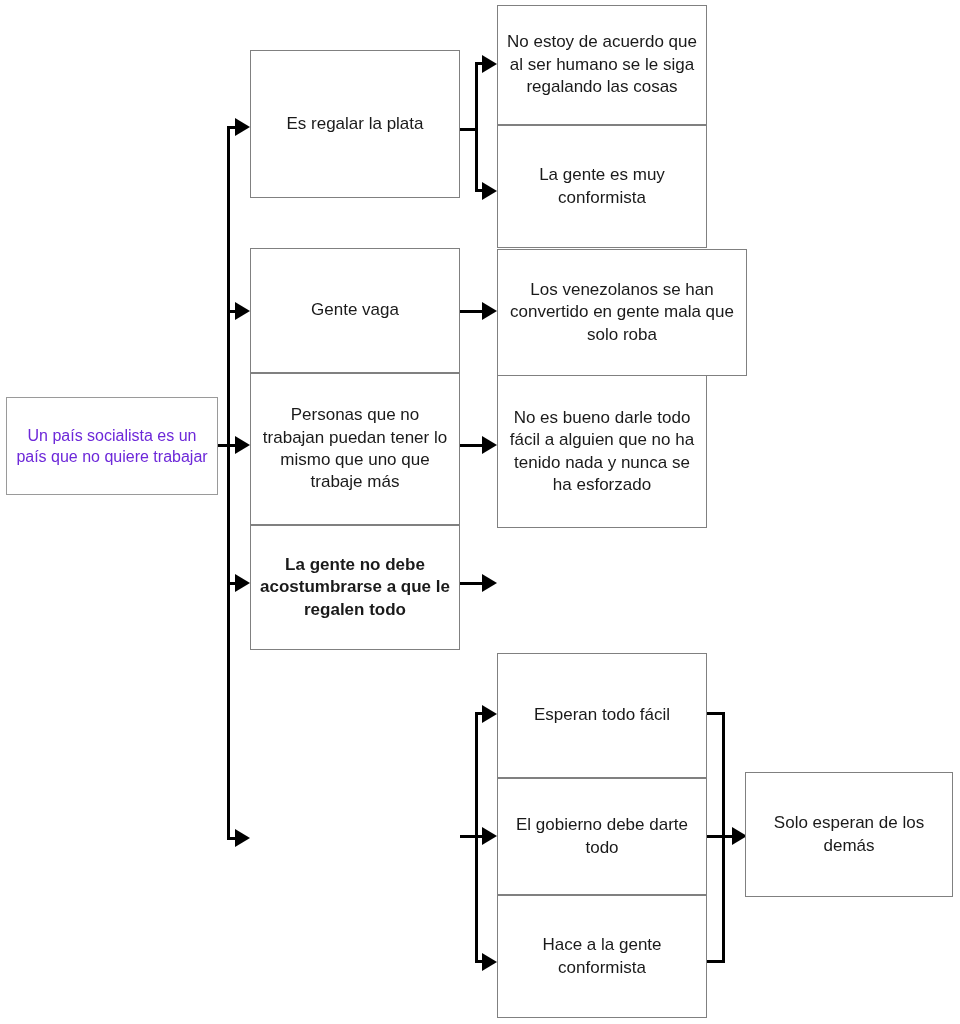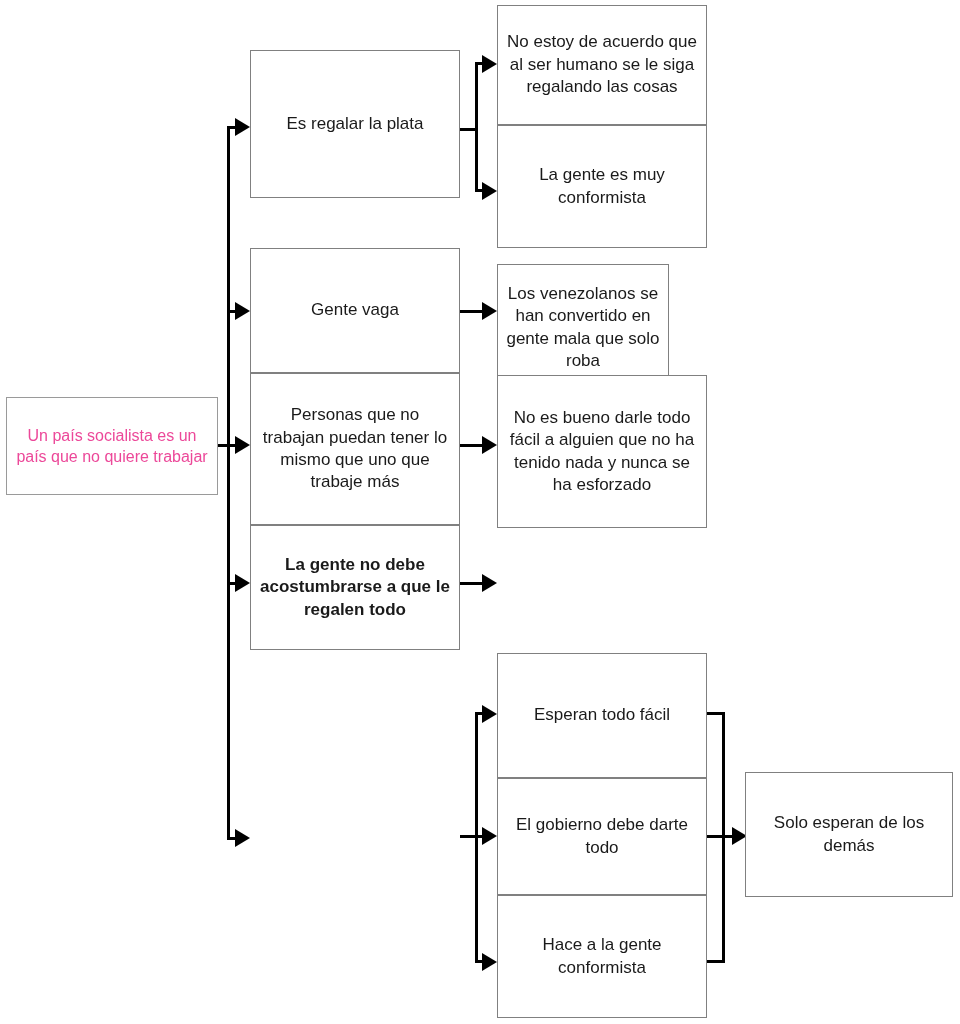--- a/index.html
+++ b/index.html
@@ -20,21 +20,21 @@
     align-items:center;
     justify-content:center;
     text-align:center;
     color:#1a1a1a;
     font-size:17px;
     line-height:1.32;
     padding:4px 8px;
     white-space:pre-line;
   }
   .node.root{
-    color:#ec4899;
+    color:#6d28d9;
     border:1px solid #9a9a9a;
   }
   .conn{
     position:absolute;
     background:#000000;
   }
   .h-line{height:3px;}
   .v-line{width:3px;}
   .arrow{
     position:absolute;
@@ -105,21 +105,21 @@
   <div class="conn h-line" style="left:475px; top:835px; width:10px;"></div>
   <div class="arrow" style="left:482px; top:827px;"></div>
 
   <div class="conn h-line" style="left:475px; top:960px; width:10px;"></div>
   <div class="arrow" style="left:482px; top:953px;"></div>
 
   <div class="node" style="left:497px; top:5px; width:210px; height:120px;">No estoy de acuerdo que al ser humano se le siga regalando las cosas</div>
 
   <div class="node" style="left:497px; top:125px; width:210px; height:123px;">La gente es muy conformista</div>
 
-  <div class="node" style="left:497px; top:264px; width:172px; height:127px;">Los venezolanos se han convertido en gente mala que solo roba</div>
+  <div class="node" style="left:497px; top:249px; width:250px; height:127px;">Los venezolanos se han convertido en gente mala que solo roba</div>
 
   <div class="node" style="left:497px; top:375px; width:210px; height:153px;">No es bueno darle todo fácil a alguien que no ha tenido nada y nunca se ha esforzado</div>
 
 
   <div class="node" style="left:497px; top:653px; width:210px; height:125px;">Esperan todo fácil</div>
 
   <div class="node" style="left:497px; top:778px; width:210px; height:117px;">El gobierno debe darte todo</div>
 
   <div class="node" style="left:497px; top:895px; width:210px; height:123px;">Hace a la gente conformista</div>
 

